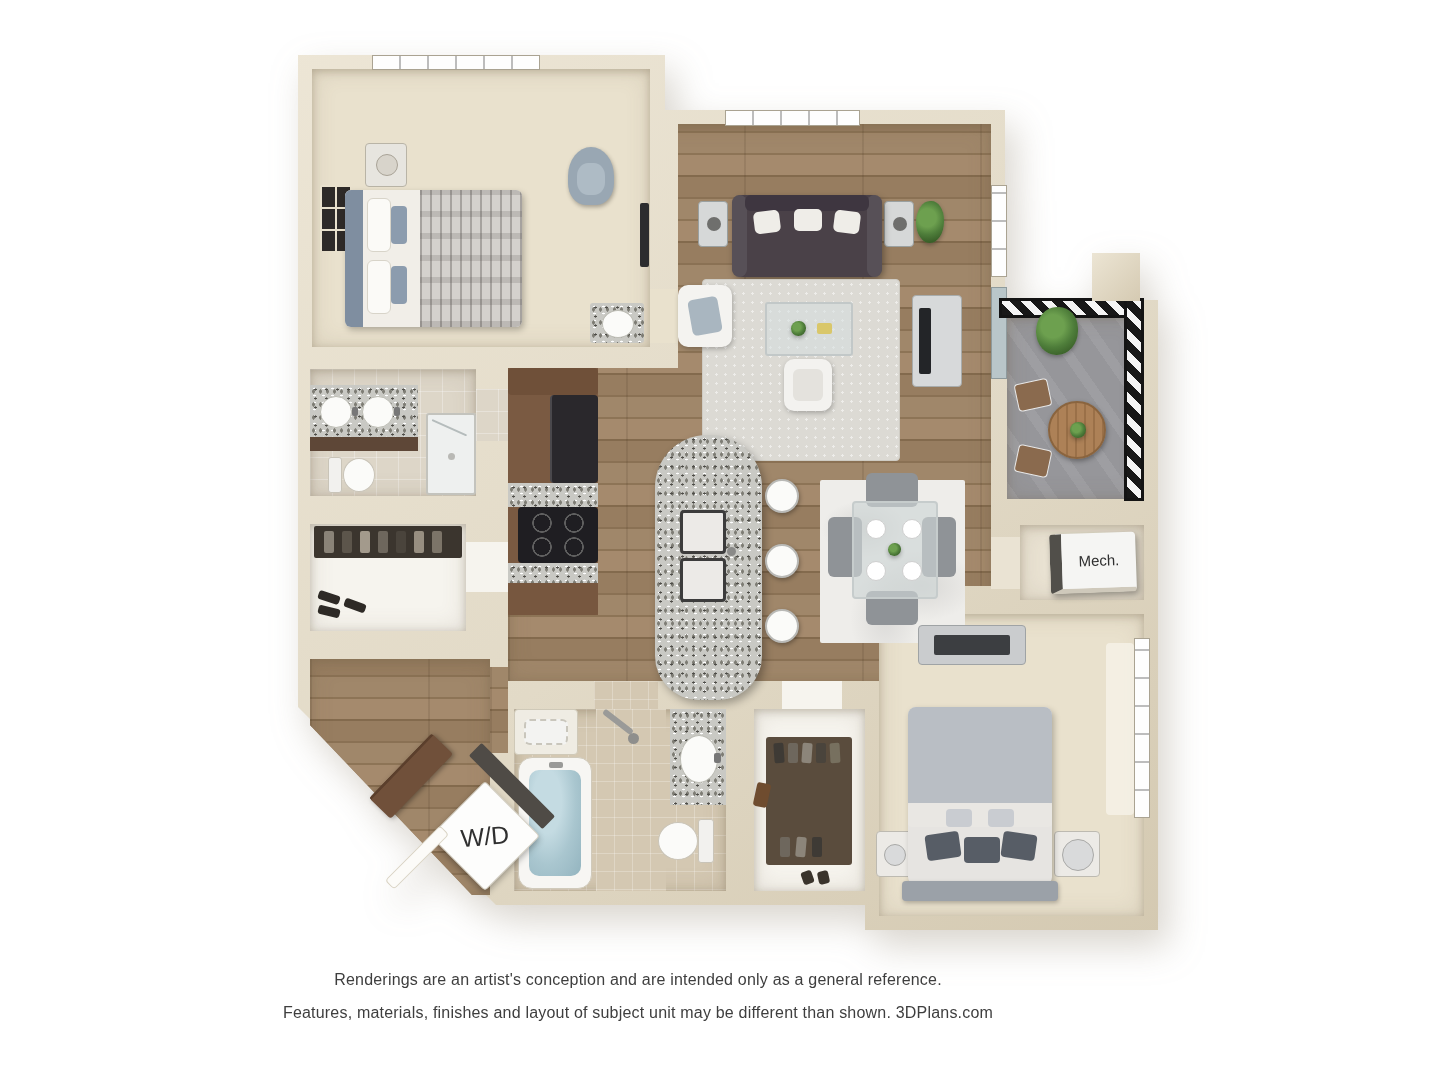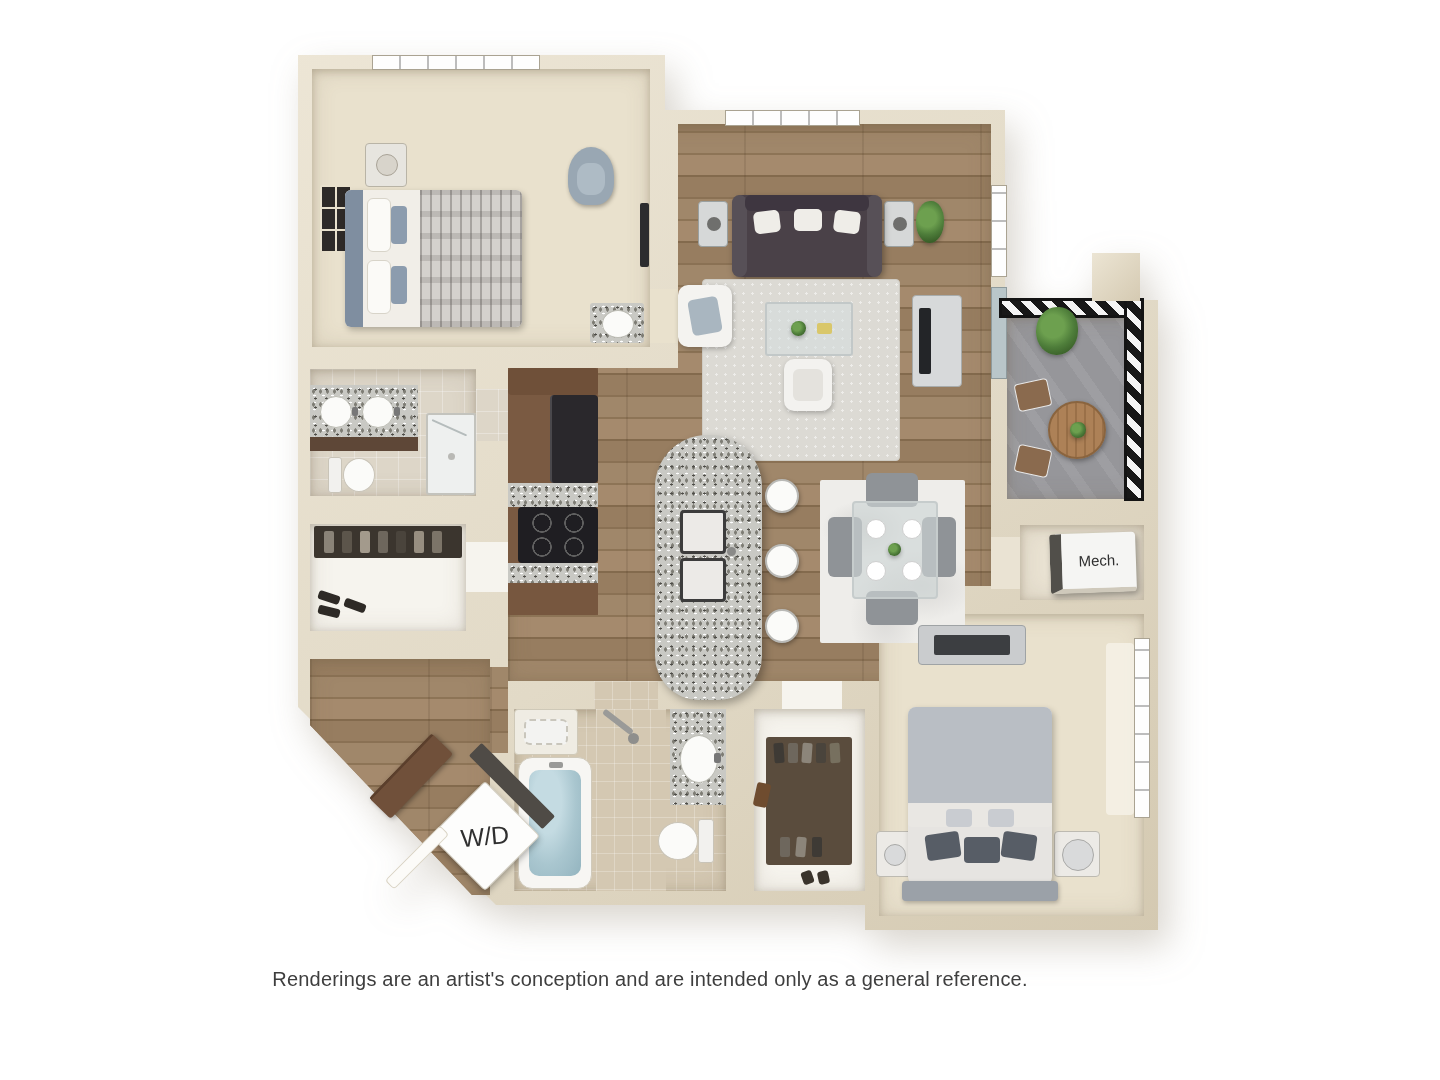--- a/index.html
+++ b/index.html
@@ -43,22 +43,22 @@
   .rail{background:repeating-linear-gradient(45deg,#181818 0 8px,#f5f5f5 8px 15px);
         border:3px solid #141414;box-sizing:border-box;}
   .win{background:#fefefe;border:1px solid #aaa392;box-sizing:border-box;
        background-image:repeating-linear-gradient(90deg,transparent 0 26px,#bdbdbd 26px 28px);}
   .winv{background:#fefefe;border:1px solid #aaa392;box-sizing:border-box;
        background-image:repeating-linear-gradient(0deg,transparent 0 26px,#bdbdbd 26px 28px);}
   .f{position:absolute;border-radius:4px;}
   .plantblob{background:radial-gradient(circle at 40% 40%, #6da04f 0 30%, #4e7d3a 55%, #3a6029 80%);
        border-radius:50% 45% 50% 48%;box-shadow:0 2px 4px rgba(0,0,0,.3);}
   .label{display:flex;align-items:center;justify-content:center;color:#2f2f2f;font-weight:400;}
-  .disclaimer{position:absolute;left:12px;top:963px;width:1276px;text-align:center;
-       color:#3e3e3e;font-size:20px;line-height:33px;letter-spacing:.2px;}
+  .disclaimer{position:absolute;left:0;top:963px;width:1276px;text-align:center;
+       color:#3e3e3e;font-size:16px;line-height:33px;letter-spacing:.2px;}
 </style>
 </head>
 <body>
 
 <div class="stage">
  <div class="plan-shadow">
   <div class="plan">
 
    <div class="base"></div>
 
@@ -271,14 +271,15 @@
    <div class="f label" style="left:196px;top:742px;width:78px;height:78px;background:#fdfdfc;border:1px solid #d6d2c6;box-sizing:border-box;transform:rotate(45deg);font-size:25px;box-shadow:2px 2px 6px rgba(0,0,0,.3);">
      <span style="display:inline-block;transform:rotate(-50deg);">W/D</span>
    </div>
    <div class="f" style="left:128px;top:796px;width:78px;height:13px;background:#fcfbf8;border:1px solid #d8d2c2;box-sizing:border-box;transform:rotate(-45deg);"></div>
 
   </div>
  </div>
 
  <div class="disclaimer">
    <div>Renderings are an artist's conception and are intended only as a general reference.</div>
+   <div>Features, materials, finishes and layout of subject unit may be different than shown. 3DPlans.com</div>
  </div>
 </div>
 
 </body></html>

